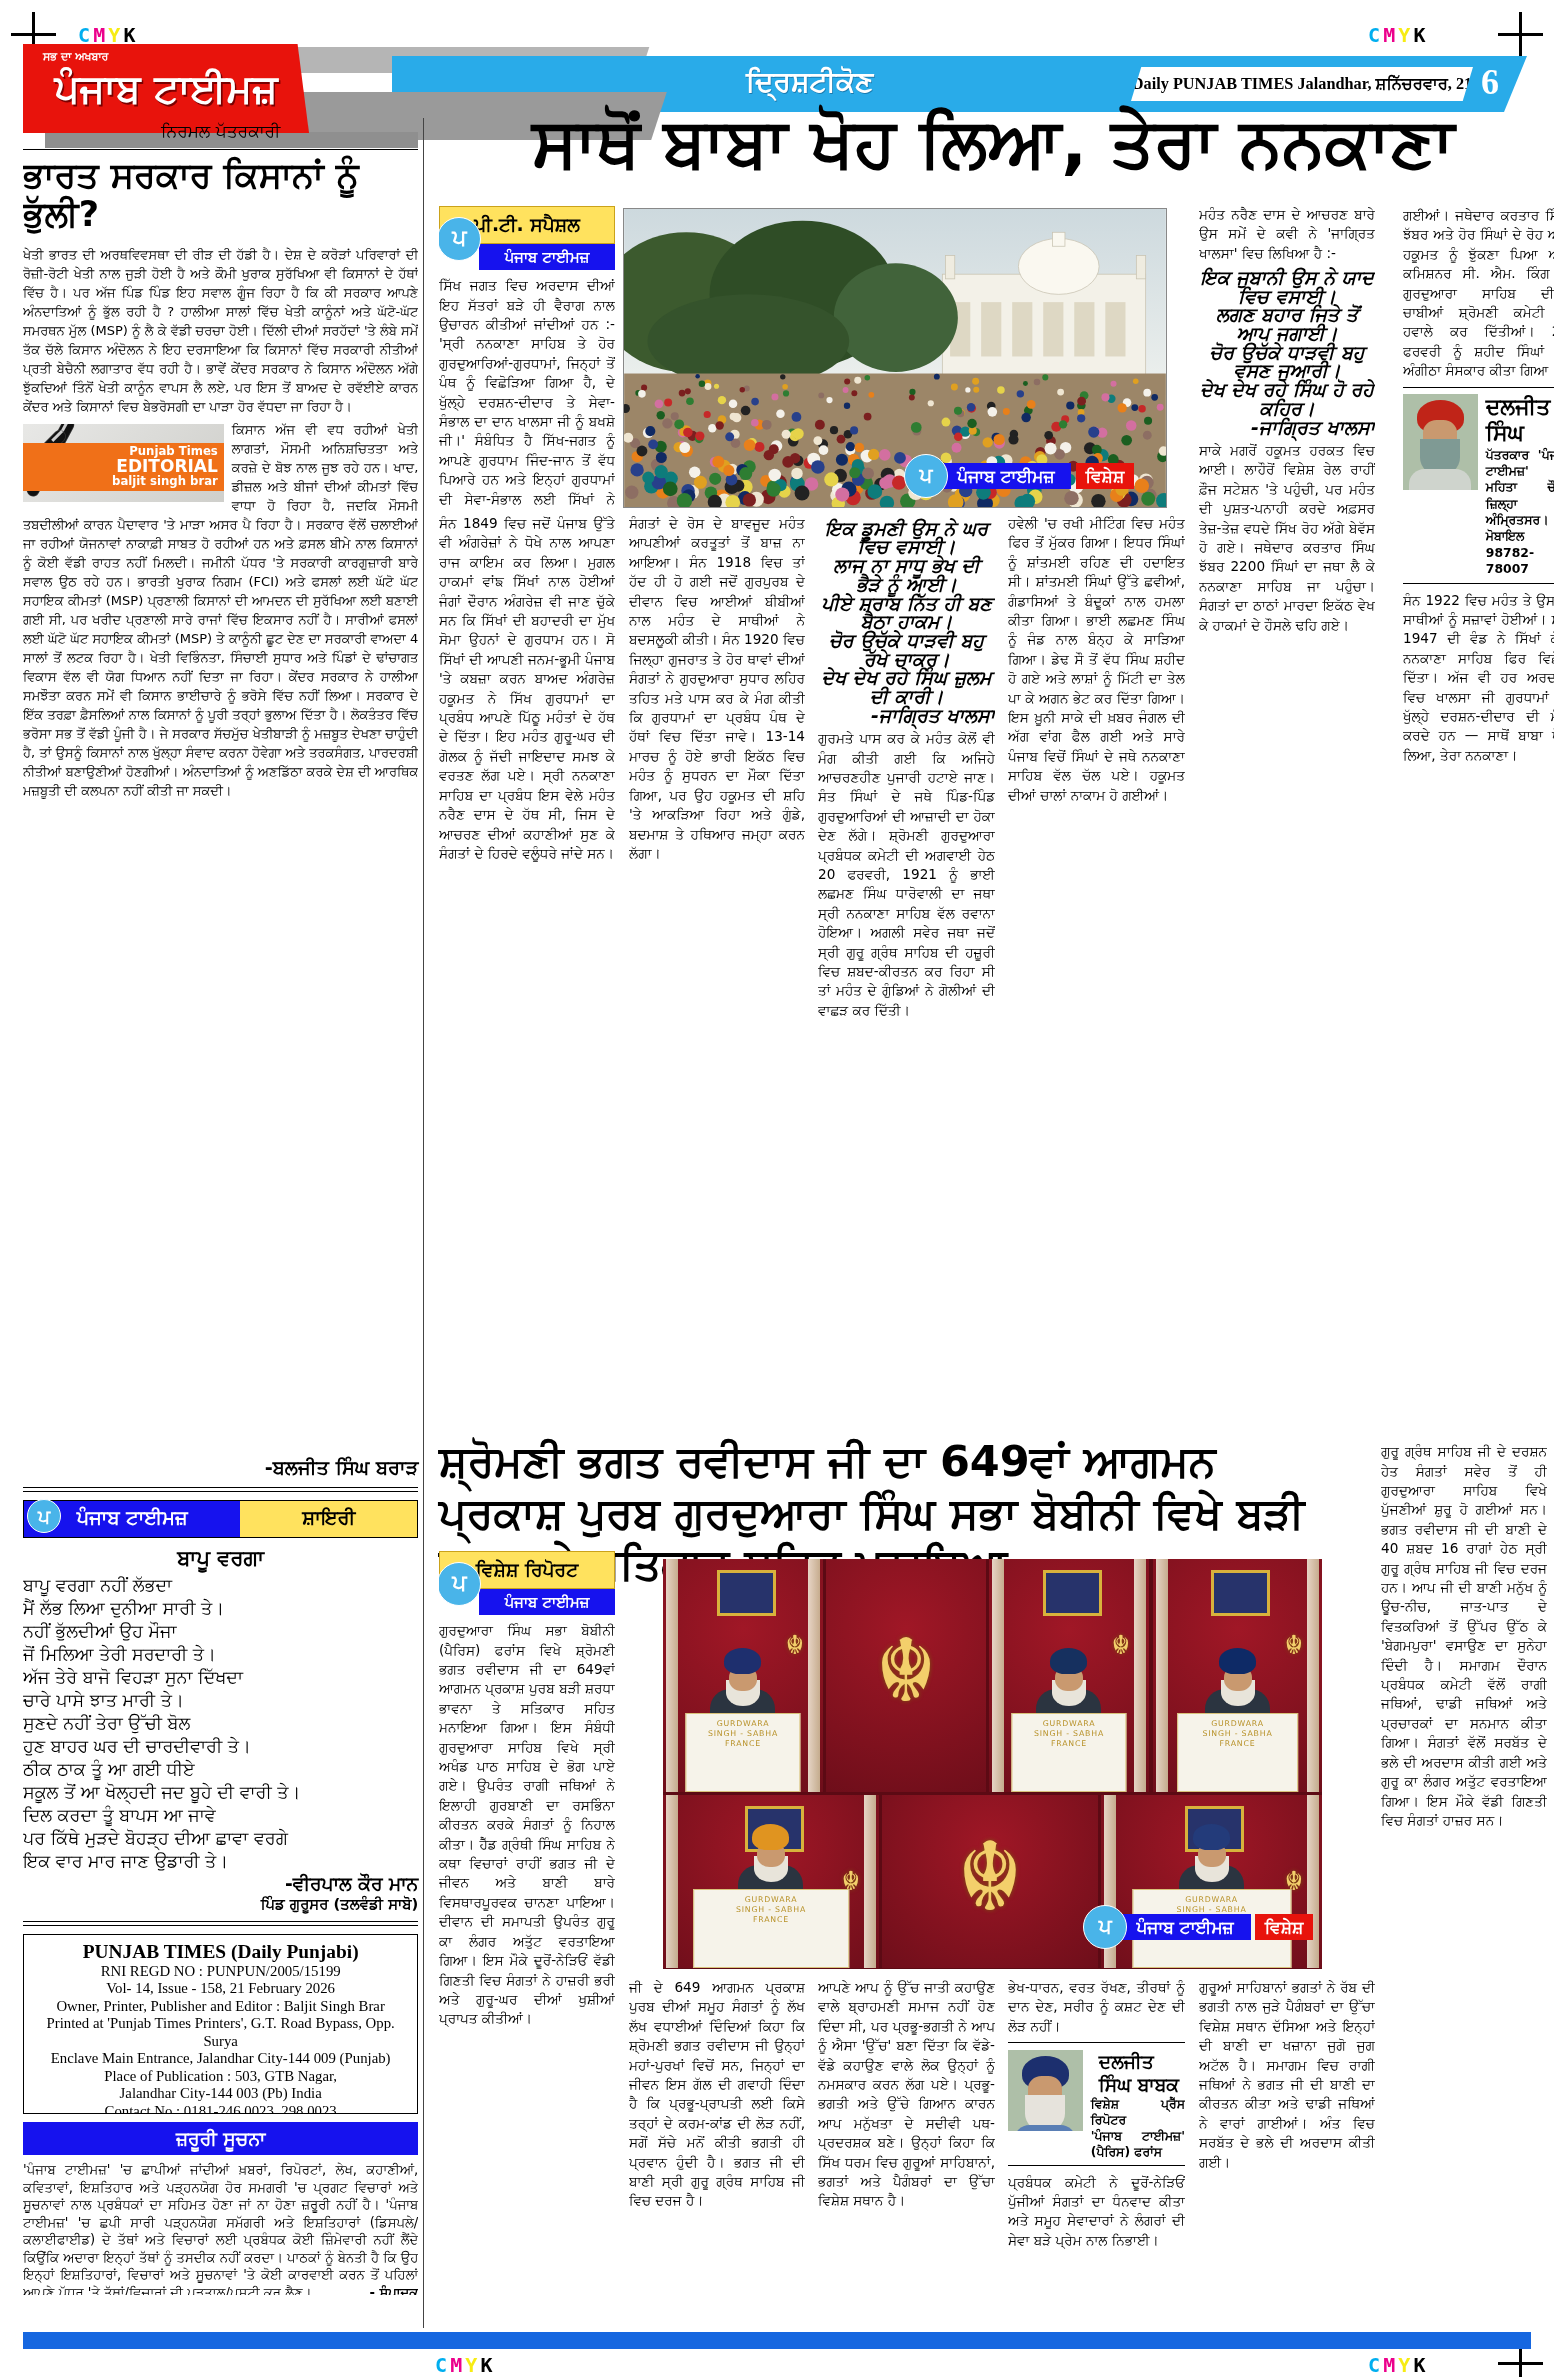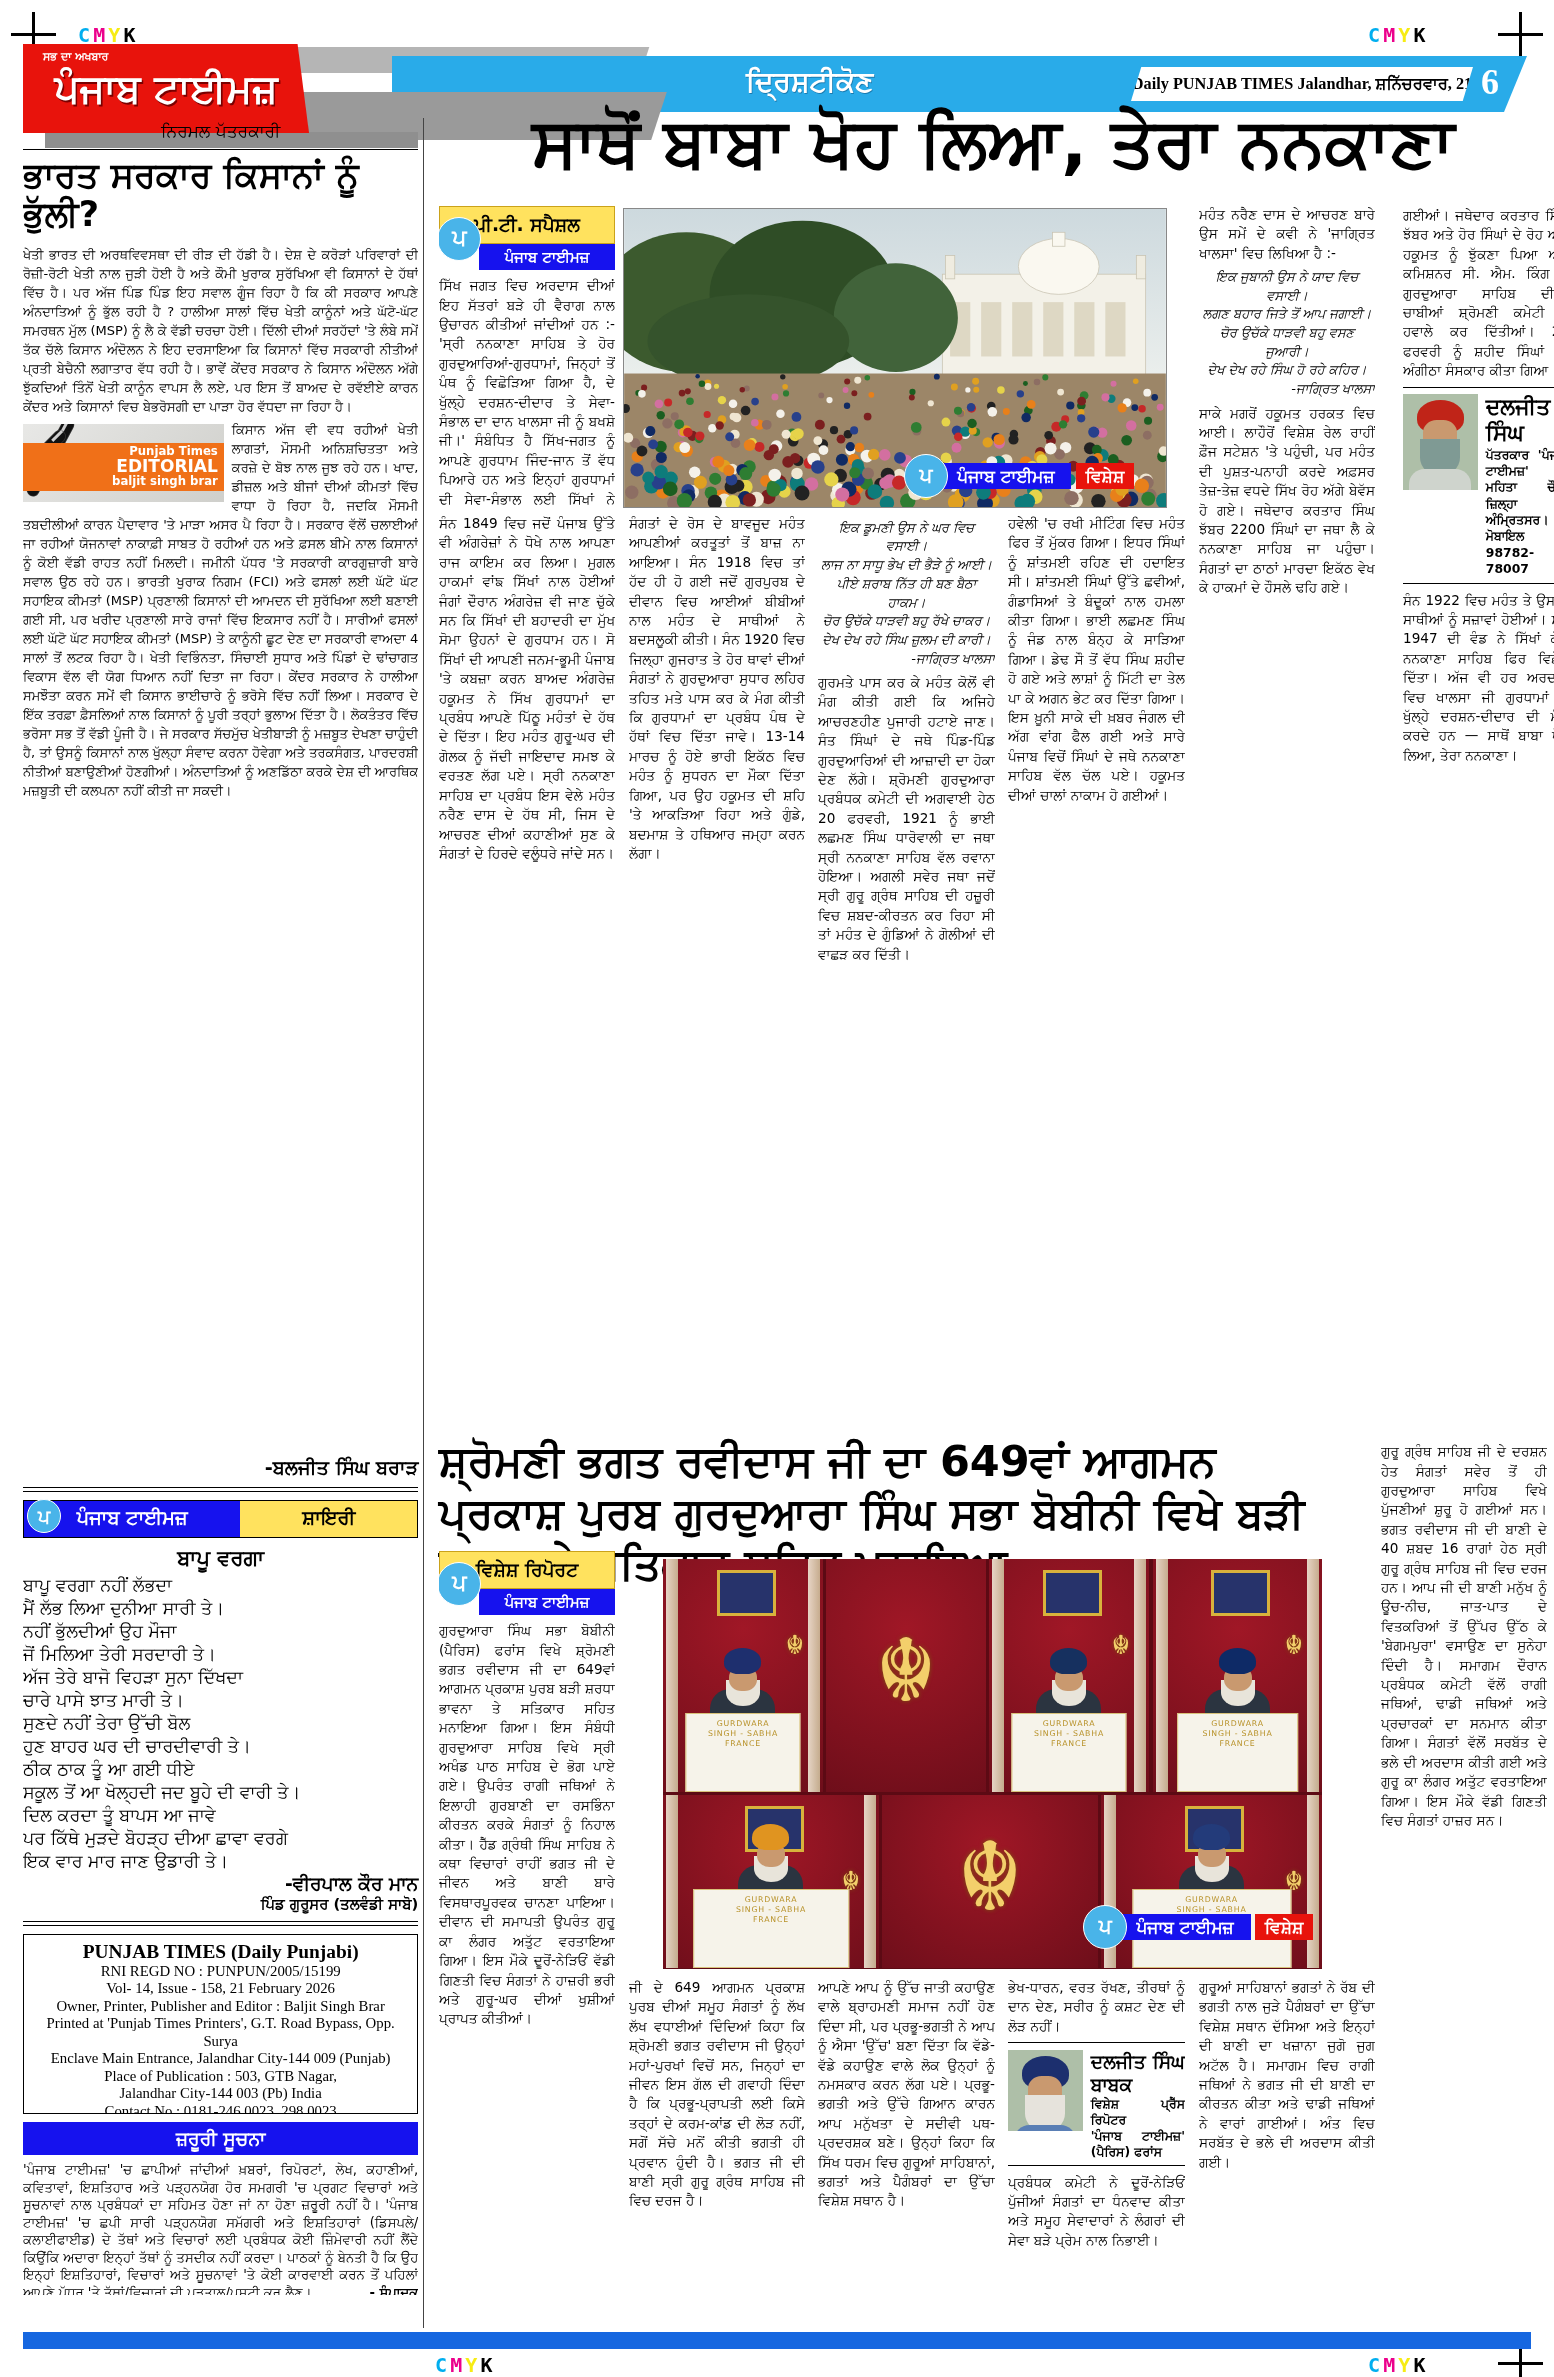--- a/index.html
+++ b/index.html
@@ -61,21 +61,21 @@
   .col{position:absolute;font-size:13.6px;line-height:19.4px;text-align:justify;overflow:hidden;}
   .byline{position:relative;height:64px;margin-bottom:6.2px;}
   .by-yellow{background:#ffe25e;border:0.8px solid #caa21a;font-weight:bold;font-size:18.7px;text-align:center;height:36px;line-height:36px;}
   .by-blue{background:#1612ee;color:#fff;font-weight:bold;font-size:14.8px;text-align:center;height:26.4px;line-height:26.4px;margin-left:40px;}
   .byline .pt-circ{position:absolute;left:-1.6px;top:11px;width:44px;height:44px;line-height:40px;font-size:22px;}
   #photo1{position:absolute;left:184px;top:101px;width:542px;height:298px;border:0.8px solid #888;}
   .pt-overlay{position:absolute;height:31px;display:flex;align-items:center;}
   .pt-overlay .pt-circ{width:44px;height:44px;line-height:40px;font-size:20px;margin-right:-7.8px;z-index:2;}
   .pt-overlay .ov-blue{background:#1612ee;color:#fff;font-weight:bold;font-size:17px;padding:3.1px 17px 3.1px 17px;}
   .pt-overlay .ov-red{background:#e8130c;color:#fff;font-weight:bold;font-size:17px;padding:3.1px 9.3px;margin-left:4.7px;}
-  .verse{font-style:italic;font-weight:normal;font-size:13px;line-height:18.7px;text-align:center;margin:4.7px 0;}
+  .verse{font-style:italic;font-weight:bold;font-size:19px;line-height:18.7px;text-align:center;margin:4.7px 0;}
   .verse .attr{text-align:right;font-style:italic;}
   .authbox{border-top:1.6px solid #000;padding-top:6.2px;margin:6.2px 0;display:flex;}
   .auth-photo{width:75px;height:96px;flex:0 0 75px;position:relative;background:#aebfa8;overflow:hidden;margin-right:7.8px;}
   .turb{position:absolute;left:14px;top:6.2px;width:47px;height:34px;border-radius:50% 50% 42% 42%;}
   .face{position:absolute;left:20px;top:26.4px;width:34px;height:31px;border-radius:40%;background:#c9996f;}
   .beard{position:absolute;left:17px;top:45px;width:40px;height:37px;border-radius:0 0 50% 50%;background:#9fb3ad;}
   .torso{position:absolute;left:6.2px;top:75px;width:62px;height:23px;border-radius:15.5px 15.5px 0 0;background:#dfe3e6;}
   .auth-name{font-size:22px;font-weight:bold;line-height:26.4px;}
   .auth-line{font-size:12.4px;font-weight:bold;line-height:16.3px;}
   #art2{position:absolute;left:439px;top:1436px;width:1108px;height:891px;}
@@ -739,21 +739,21 @@
     <div class="col" style="left:569px;top:542px;width:177px;height:350px;">
       <div>ਭੇਖ-ਧਾਰਨ, ਵਰਤ ਰੱਖਣ, ਤੀਰਥਾਂ ਨੂੰ ਦਾਨ ਦੇਣ, ਸਰੀਰ ਨੂੰ ਕਸ਼ਟ ਦੇਣ ਦੀ ਲੋੜ ਨਹੀਂ।</div>
       <div class="authbox" style="border-bottom:1.6px solid #000;padding-bottom:4.7px;">
         <div class="auth-photo" style="height:81px;">
           <div class="turb" style="background:#1c2f6e;"></div>
           <div class="face"></div>
           <div class="beard" style="background:#e6e3dc;"></div>
           <div class="torso" style="background:#5a7fb5;"></div>
         </div>
         <div class="auth-meta">
-          <div class="auth-name" style="font-size:18.7px;line-height:23px;">ਦਲਜੀਤ ਸਿੰਘ ਬਾਬਕ</div>
+          <div class="auth-name" style="font-size:18.7px;line-height:23px;margin-left:8px;">ਦਲਜੀਤ ਸਿੰਘ ਬਾਬਕ</div>
           <div class="auth-line">ਵਿਸ਼ੇਸ਼ ਪ੍ਰੈੱਸ ਰਿਪੋਟਰ</div>
           <div class="auth-line">'ਪੰਜਾਬ ਟਾਈਮਜ਼' (ਪੈਰਿਸ) ਫਰਾਂਸ</div>
         </div>
       </div>
       <div>ਪ੍ਰਬੰਧਕ ਕਮੇਟੀ ਨੇ ਦੂਰੋਂ-ਨੇੜਿਓਂ ਪੁੱਜੀਆਂ ਸੰਗਤਾਂ ਦਾ ਧੰਨਵਾਦ ਕੀਤਾ ਅਤੇ ਸਮੂਹ ਸੇਵਾਦਾਰਾਂ ਨੇ ਲੰਗਰਾਂ ਦੀ ਸੇਵਾ ਬੜੇ ਪ੍ਰੇਮ ਨਾਲ ਨਿਭਾਈ।</div>
     </div>
 
     <div class="col" style="left:760px;top:542px;width:176px;height:350px;">ਗੁਰੂਆਂ ਸਾਹਿਬਾਨਾਂ ਭਗਤਾਂ ਨੇ ਰੱਬ ਦੀ ਭਗਤੀ ਨਾਲ ਜੁੜੇ ਪੈਗੰਬਰਾਂ ਦਾ ਉੱਚਾ ਵਿਸ਼ੇਸ਼ ਸਥਾਨ ਦੱਸਿਆ ਅਤੇ ਇਨ੍ਹਾਂ ਦੀ ਬਾਣੀ ਦਾ ਖਜ਼ਾਨਾ ਜੁਗੋ ਜੁਗ ਅਟੱਲ ਹੈ। ਸਮਾਗਮ ਵਿਚ ਰਾਗੀ ਜਥਿਆਂ ਨੇ ਭਗਤ ਜੀ ਦੀ ਬਾਣੀ ਦਾ ਕੀਰਤਨ ਕੀਤਾ ਅਤੇ ਢਾਡੀ ਜਥਿਆਂ ਨੇ ਵਾਰਾਂ ਗਾਈਆਂ। ਅੰਤ ਵਿਚ ਸਰਬੱਤ ਦੇ ਭਲੇ ਦੀ ਅਰਦਾਸ ਕੀਤੀ ਗਈ।</div>
     <div class="col" style="left:942px;top:6.2px;width:166px;height:885px;">ਗੁਰੂ ਗ੍ਰੰਥ ਸਾਹਿਬ ਜੀ ਦੇ ਦਰਸ਼ਨ ਹੇਤ ਸੰਗਤਾਂ ਸਵੇਰ ਤੋਂ ਹੀ ਗੁਰਦੁਆਰਾ ਸਾਹਿਬ ਵਿਖੇ ਪੁੱਜਣੀਆਂ ਸ਼ੁਰੂ ਹੋ ਗਈਆਂ ਸਨ। ਭਗਤ ਰਵੀਦਾਸ ਜੀ ਦੀ ਬਾਣੀ ਦੇ 40 ਸ਼ਬਦ 16 ਰਾਗਾਂ ਹੇਠ ਸ੍ਰੀ ਗੁਰੂ ਗ੍ਰੰਥ ਸਾਹਿਬ ਜੀ ਵਿਚ ਦਰਜ ਹਨ। ਆਪ ਜੀ ਦੀ ਬਾਣੀ ਮਨੁੱਖ ਨੂੰ ਊਚ-ਨੀਚ, ਜਾਤ-ਪਾਤ ਦੇ ਵਿਤਕਰਿਆਂ ਤੋਂ ਉੱਪਰ ਉੱਠ ਕੇ 'ਬੇਗਮਪੁਰਾ' ਵਸਾਉਣ ਦਾ ਸੁਨੇਹਾ ਦਿੰਦੀ ਹੈ। ਸਮਾਗਮ ਦੌਰਾਨ ਪ੍ਰਬੰਧਕ ਕਮੇਟੀ ਵੱਲੋਂ ਰਾਗੀ ਜਥਿਆਂ, ਢਾਡੀ ਜਥਿਆਂ ਅਤੇ ਪ੍ਰਚਾਰਕਾਂ ਦਾ ਸਨਮਾਨ ਕੀਤਾ ਗਿਆ। ਸੰਗਤਾਂ ਵੱਲੋਂ ਸਰਬੱਤ ਦੇ ਭਲੇ ਦੀ ਅਰਦਾਸ ਕੀਤੀ ਗਈ ਅਤੇ ਗੁਰੂ ਕਾ ਲੰਗਰ ਅਤੁੱਟ ਵਰਤਾਇਆ ਗਿਆ। ਇਸ ਮੌਕੇ ਵੱਡੀ ਗਿਣਤੀ ਵਿਚ ਸੰਗਤਾਂ ਹਾਜ਼ਰ ਸਨ।</div>
   </div>

